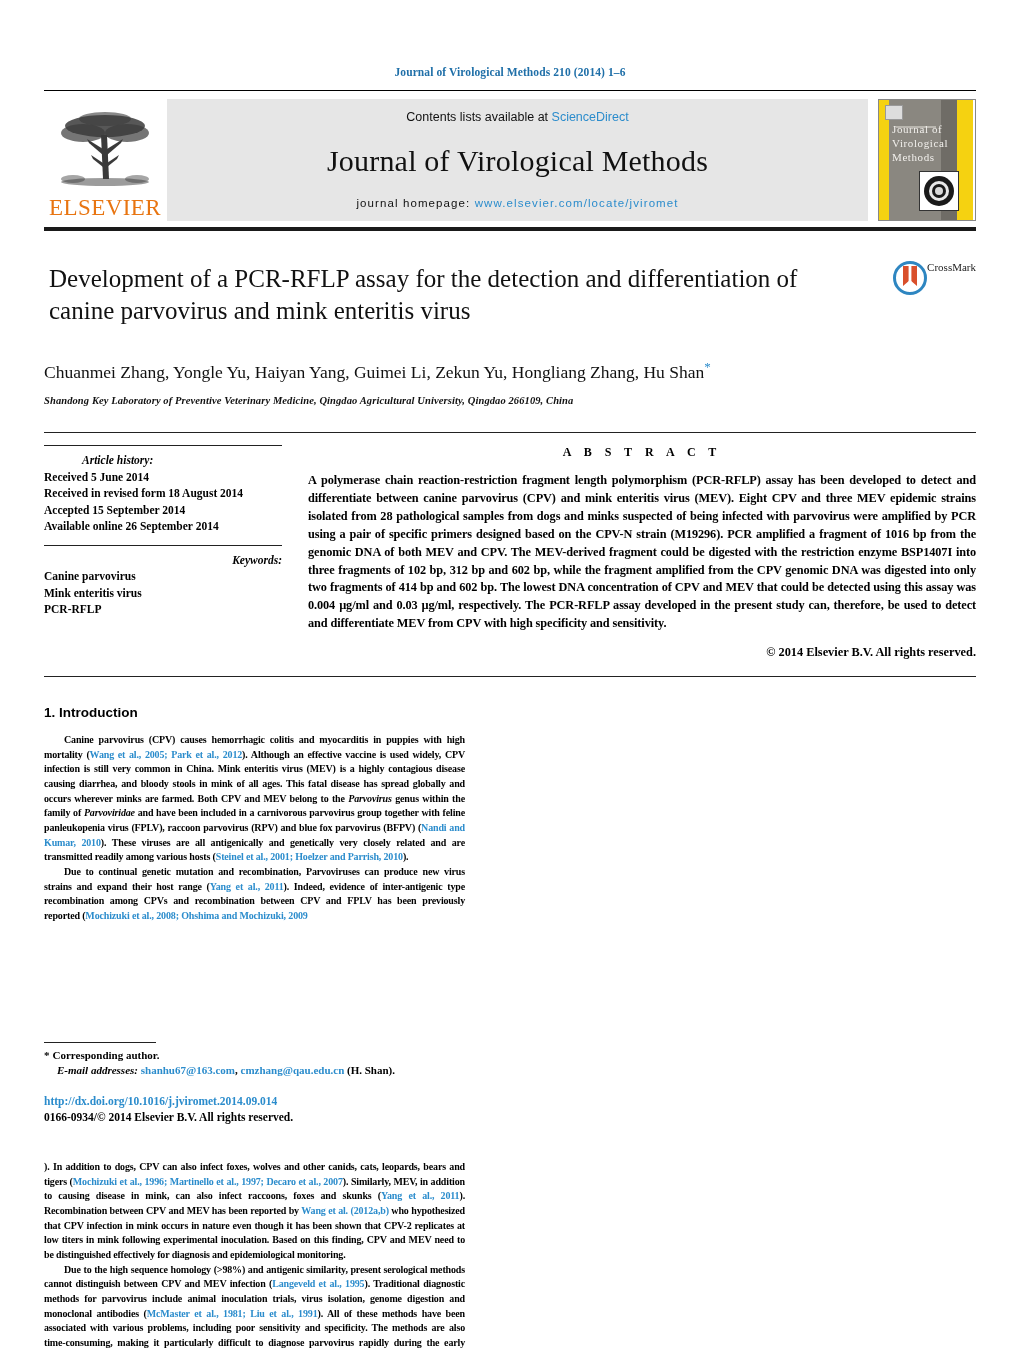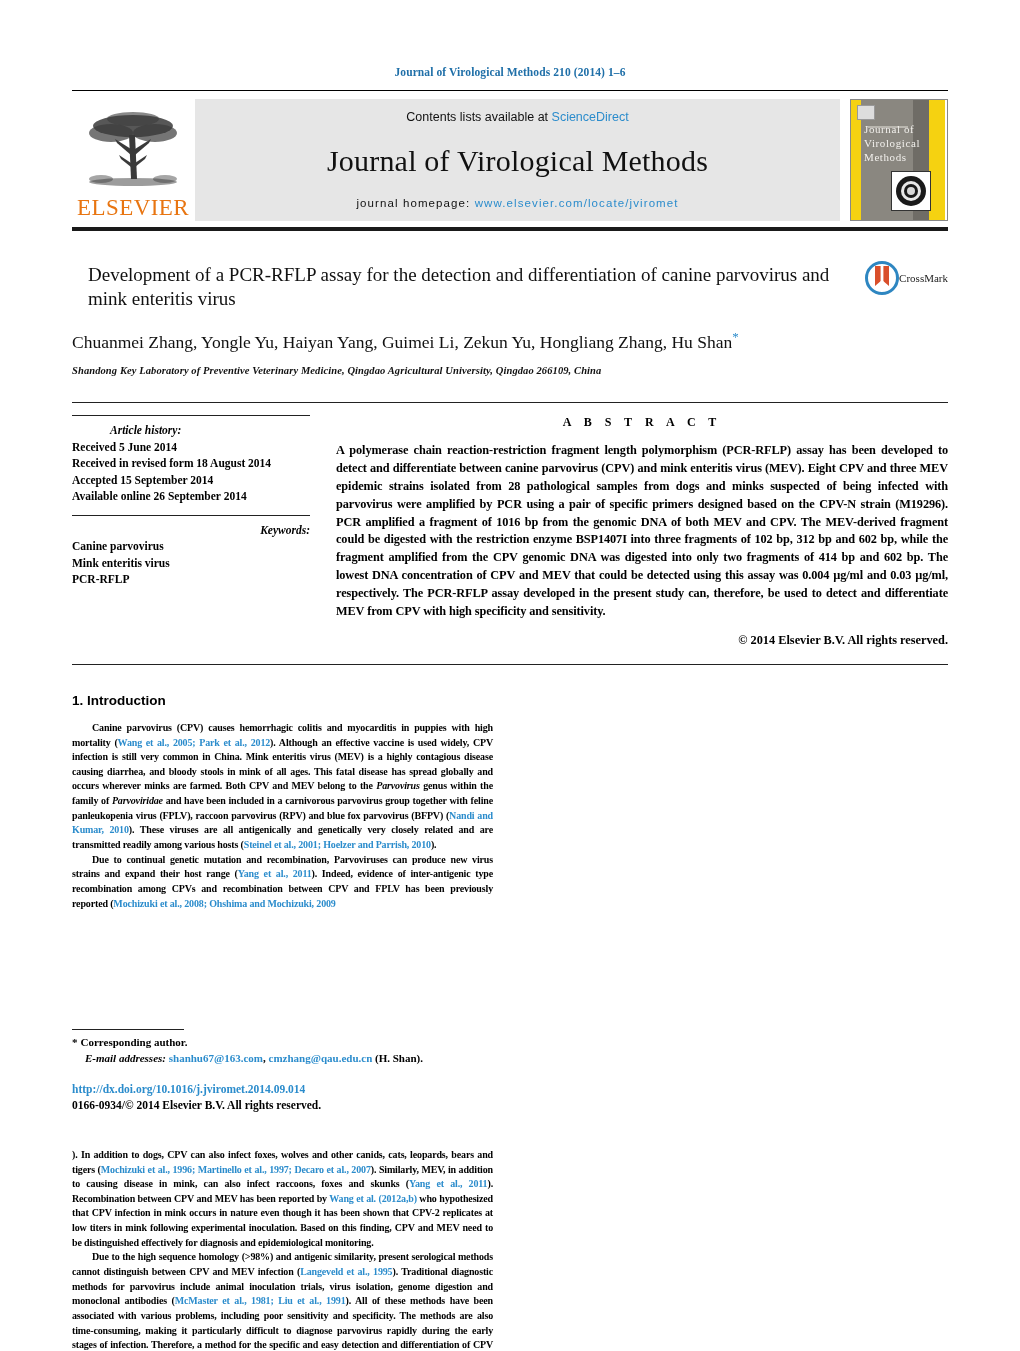--- a/index.html
+++ b/index.html
@@ -12,21 +12,21 @@
     background: #ffffff;
     font-family: "Liberation Serif", serif;
     color: #000000;
     overflow: hidden;
   }
   .page {
     position: relative;
     width: 1020px;
     height: 1351px;
     box-sizing: border-box;
-    padding: 0 72px;
+    padding: 0 44px;
   }
 
   
   .running-head {
     text-align: center;
     color: #1f6fa8;
     font-weight: bold;
     font-size: 11.5px;
     letter-spacing: .1px;
     padding-top: 66px;
@@ -125,48 +125,47 @@
   }
   .masthead-rule-bottom {
     border-top: 4px solid #1a1a1a;
     margin-top: 6px;
   }
 
   
   .title-block { margin-top: 32px; position: relative; }
   .article-title {
     font-family: "Liberation Serif", serif;
-    font-size: 19px;
+    font-size: 25px;
     line-height: 1.26;
     color: #111;
-    margin: 16px;
+    margin: 5px;
     font-weight: normal;
     width: 770px;
   }
   .authors {
     font-size: 17.5px;
     line-height: 1.33;
-    margin-top: 17px;
+    margin-top: 32px;
     color: #111;
     width: 760px;
   }
   .authors .star { color: #2b8ccc; font-size: 13px; vertical-align: super; }
   .affiliation {
     font-style: italic;
     font-weight: bold;
     font-size: 10.5px;
     margin-top: 11px;
     color: #111;
     letter-spacing: .1px;
   }
   .crossmark {
     position: absolute;
     right: 0; top: -2px;
     display: flex;
-    align-items: center;
   }
   .crossmark-label {
     font-family: "Liberation Serif", serif;
     font-size: 11px;
     color: #222;
   }
 
   
   .abs-rule-top { border-top: 1.2px solid #222; margin-top: 26px; }
   .abs-area {

